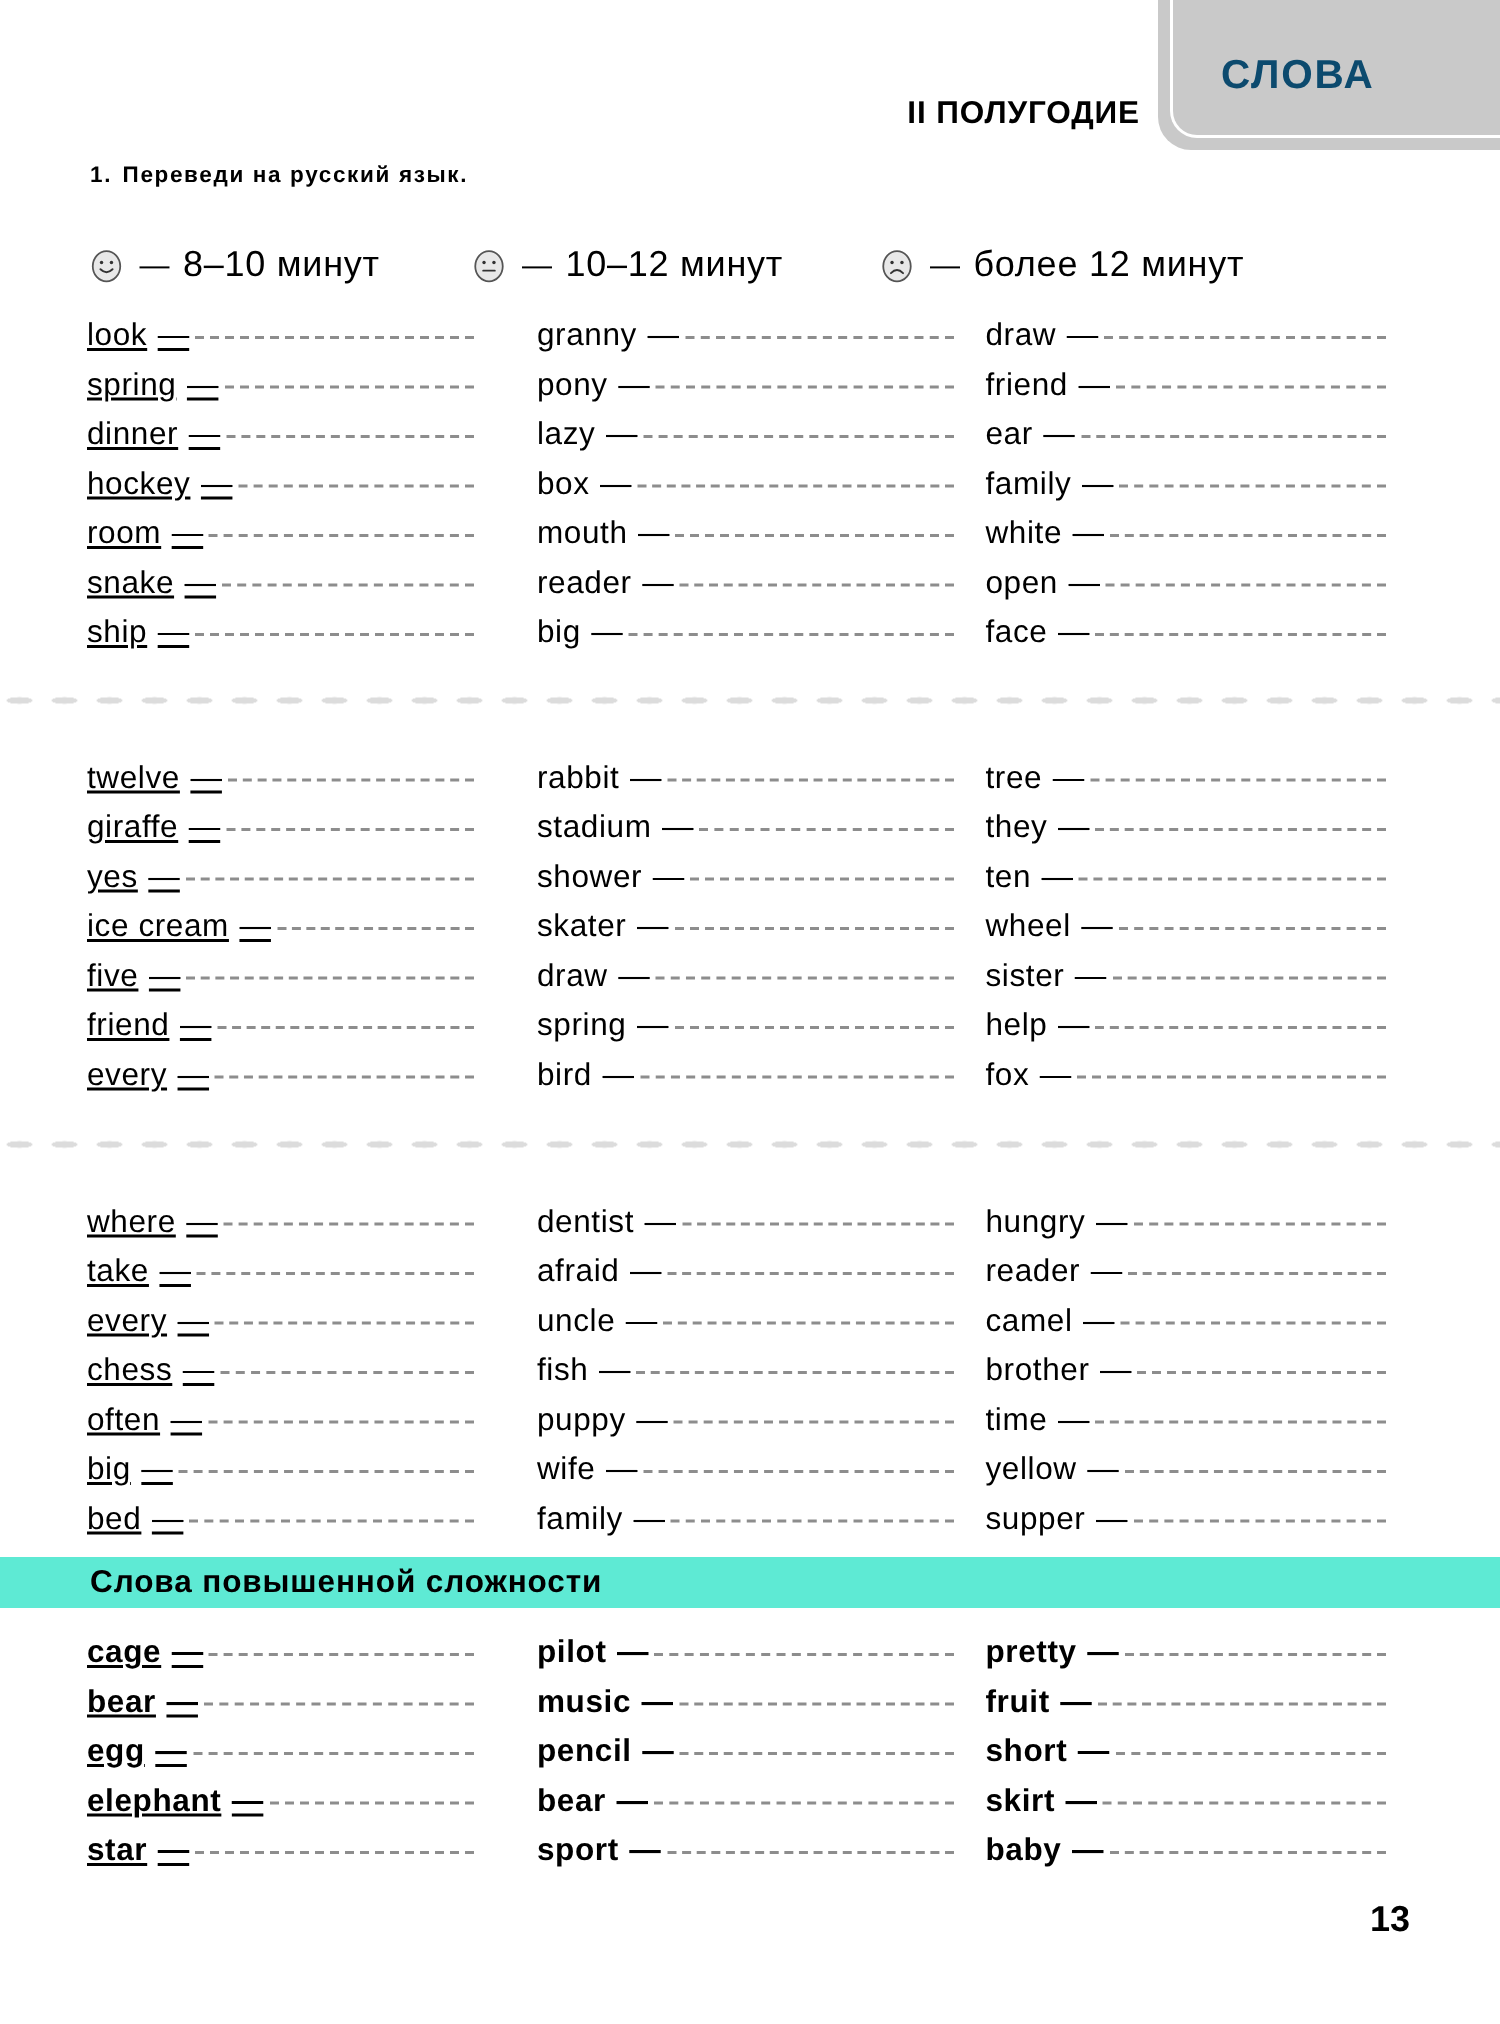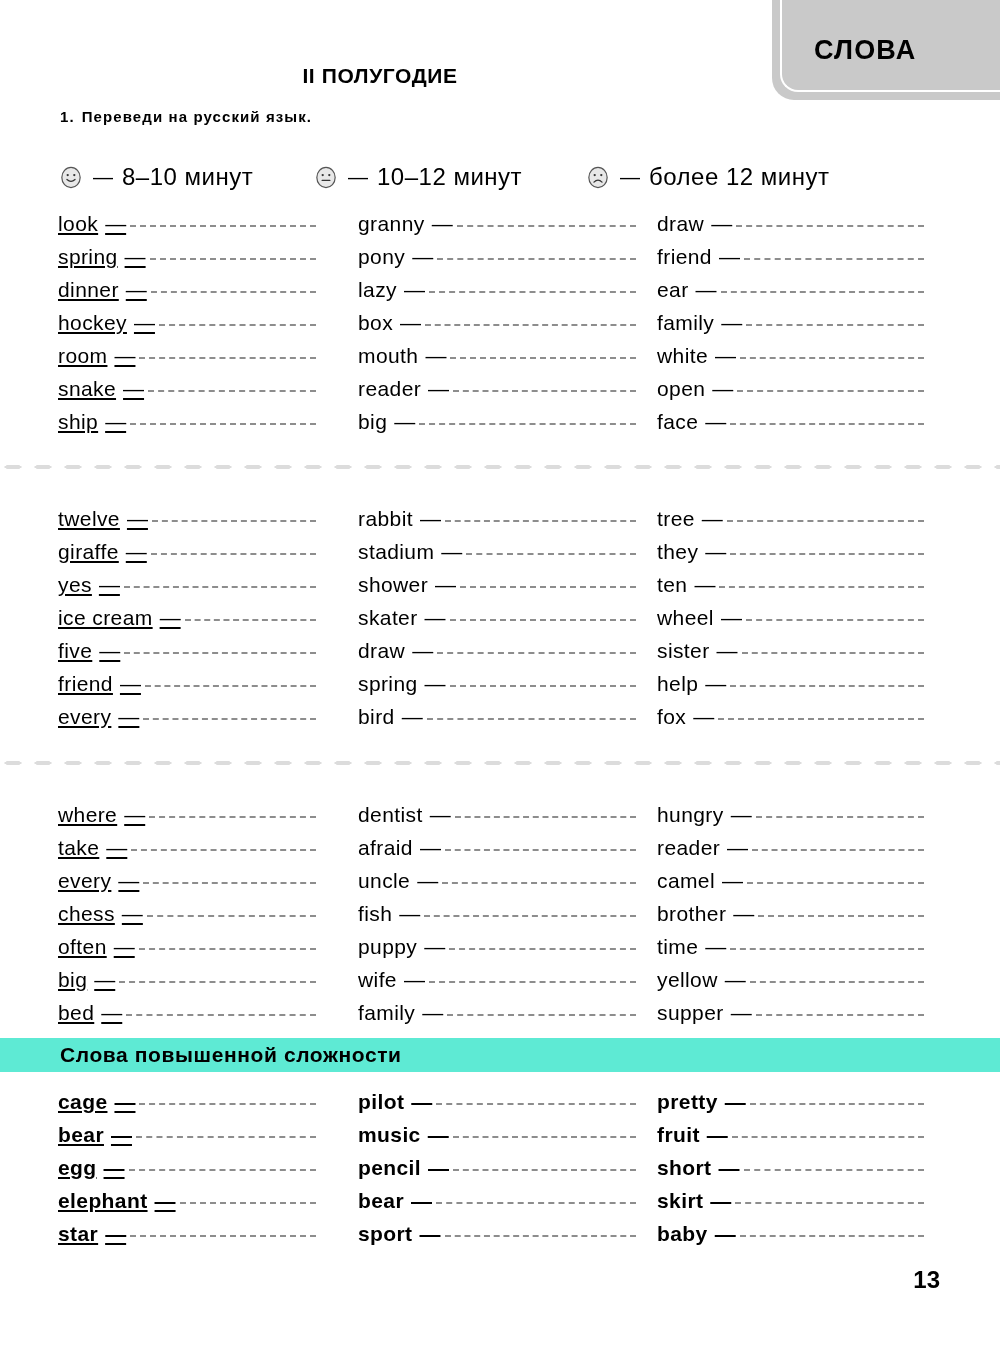--- a/index.html
+++ b/index.html
@@ -39,31 +39,31 @@
     box-sizing: border-box;
   }
   .corner-tab-label {
     position: absolute;
     left: 42px;
     top: 50px;
     transform: translateY(-50%);
     font-size: 27px;
     font-weight: bold;
     letter-spacing: 1.2px;
-    color: #000000;
+    color: #0c4a6e;
     white-space: nowrap;
   }
 
   
   .page-title {
     position: absolute;
     top: 64px;
     left: 0;
     width: 760px;
-    text-align: center;
+    text-align: right;
     font-size: 21px;
     font-weight: bold;
     letter-spacing: 0.6px;
   }
 
   
   .task-line {
     position: absolute;
     top: 108px;
     left: 60px;

